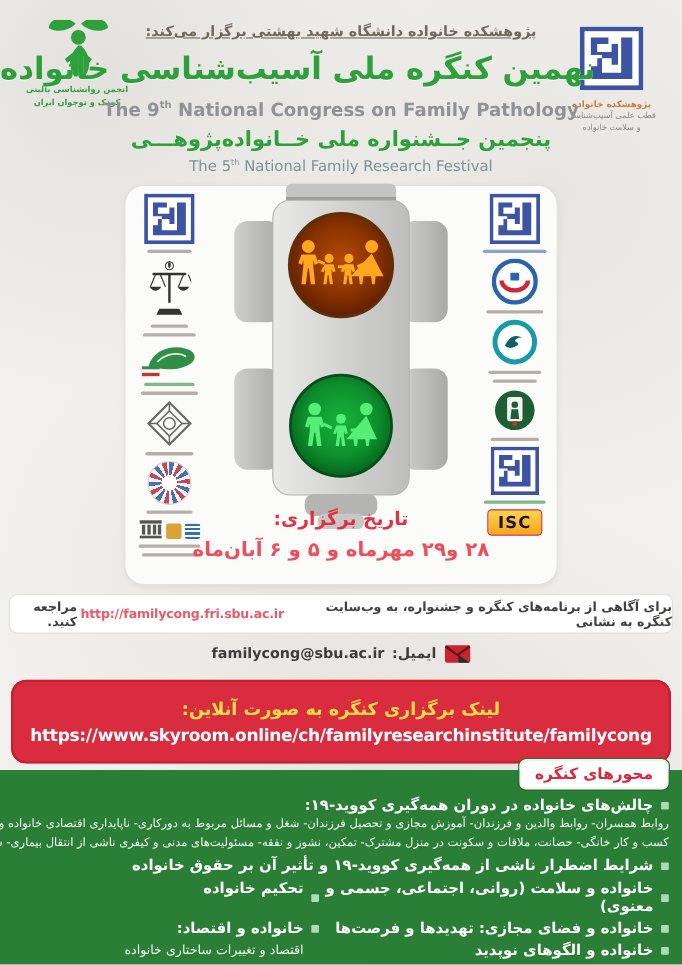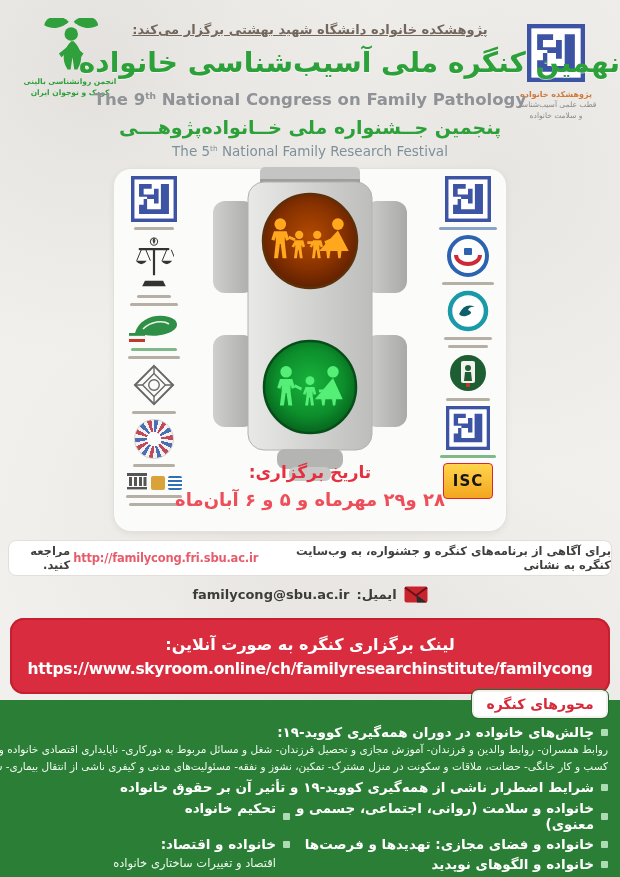--- a/index.html
+++ b/index.html
@@ -11,21 +11,21 @@
       radial-gradient(circle at 15% 8%, rgba(190,186,180,.28), transparent 30%),
       radial-gradient(circle at 80% 20%, rgba(200,196,190,.25), transparent 35%),
       radial-gradient(circle at 40% 60%, rgba(205,200,195,.22), transparent 40%),
       radial-gradient(circle at 70% 85%, rgba(195,190,184,.25), transparent 35%),
       #f2f0ed;
   }
   .fa{ direction:rtl; }
   
   .org-line{ position:absolute; top:22px; left:0; right:0; text-align:center;
     font-size:13px; font-weight:700; color:#73675d;text-decoration:underline; }
-  .title-fa{ position:absolute; top:46px; left:0; right:0; text-align:right;
+  .title-fa{ position:absolute; top:46px; left:0; right:0; text-align:left;
     font-size:28px; font-weight:800; color:#2ca13a; text-shadow:0 1px 0 rgba(255,255,255,.6); }
   .title-en{ position:absolute; top:90px; left:0; right:0; text-align:center;
     font-size:16.5px; font-weight:600; color:#8f9296; }
   .sub-fa{ position:absolute; top:116px; left:0; right:0; text-align:center;
     font-size:19px; font-weight:800; color:#2ca13a; }
   .sub-en{ position:absolute; top:143px; left:0; right:0; text-align:center;
     font-size:13.5px; font-weight:500; color:#7d919b; }
   sup{ font-size:.55em; }
   .hl-left{ position:absolute; top:18px; left:18px; width:104px; text-align:center; }
   .hl-left .cap{ font-size:7.5px; font-weight:700; color:#2fa03c; line-height:1.5; }
@@ -39,21 +39,21 @@
     box-shadow:0 2px 6px rgba(0,0,0,.06); }
   .logo-col{ position:absolute; width:72px; display:flex; flex-direction:column; align-items:center; gap:5px; }
   .col-left{ left:118px; top:176px; }
   .col-right{ left:432px; top:176px; }
   .bar{ height:3px; border-radius:2px; background:#b6afa6; }
   .bar.blue{ background:#8ba3c6; } .bar.green{ background:#7fb98a; }
   .date-label{ position:absolute; top:462px; left:0; right:0; text-align:center;
     font-size:17px; font-weight:800; color:#e4303f; }
   .date-value{ position:absolute; top:489px; left:0; right:0; text-align:center;
     font-size:18px; font-weight:800; color:#ee4e59; }
-  .isc{ width:50px; height:36px; border-radius:4px; border:1.5px solid #d8272e;
+  .isc{ width:50px; height:24px; border-radius:4px; border:1.5px solid #d8272e;
     background:linear-gradient(180deg,#ffd54d,#f2a61e); color:#151515;
     font-size:15px; font-weight:800; display:flex; align-items:center; justify-content:center;
     letter-spacing:1px; font-family:"DejaVu Sans",sans-serif; }
   .civilica{ text-align:center; }
   .civilica .txt{ font-size:9px; font-weight:800; color:#123a66; letter-spacing:1px; }
   
   .tl{ position:absolute; left:203px; top:165px; width:214px; height:320px; }
   
   .web-box{ position:absolute; left:8px; top:540px; width:604px; height:36px;
     background:#fff; border:1px solid #e3dfd8; border-radius:8px;
@@ -61,21 +61,21 @@
     font-size:11.5px; font-weight:700; color:#40403f; letter-spacing:-.2px; }
   .web-box .url{ color:#e75c6b; padding:0 3px; direction:ltr; unicode-bidi:embed; }
   .email-line{ position:absolute; left:0; right:0; top:586px; display:flex; direction:rtl;
     align-items:center; justify-content:center; gap:7px;
     font-size:13px; font-weight:700; color:#3c3c3b; }
   .email-line .addr{ direction:ltr; unicode-bidi:embed; }
   
   .banner{ position:absolute; left:10px; top:618px; width:600px; height:76px;
     background:#d92c3e; border-radius:14px; box-shadow:inset 0 0 0 2px #c5202f;
     display:flex; flex-direction:column; align-items:center; justify-content:center; gap:6px; }
-  .banner .l1{ color:#ffffff; font-size:16px; font-weight:800; }
+  .banner .l1{ color:#fde047; font-size:16px; font-weight:800; }
   .banner .l2{ color:#fff; font-size:15.5px; font-weight:800; letter-spacing:-.3px; direction:ltr; }
   
   .topics{ position:absolute; left:0; top:700px; width:620px; height:177px; background:#2b7e36; }
   .topics-box{ position:absolute; left:472px; top:690px; width:136px; height:28px;
     background:#fff; border:2px solid #f2f0ed; outline:1px solid #246b2e; border-radius:6px;
     display:flex; align-items:center; justify-content:center;
     font-size:14px; font-weight:800; color:#d8293a; }
   .t-in{ position:absolute; inset:0; padding:24px 12px 0 10px; display:flex; flex-direction:column; gap:2px; }
   .t-row{ display:flex; direction:rtl; align-items:baseline; color:#fff; }
   .blt{ flex:0 0 auto; width:7px; height:7px; border-radius:1px; background:#aedcb2;

